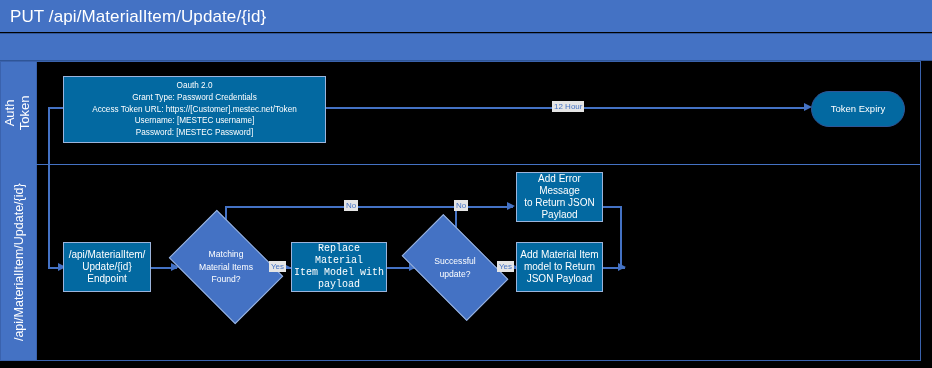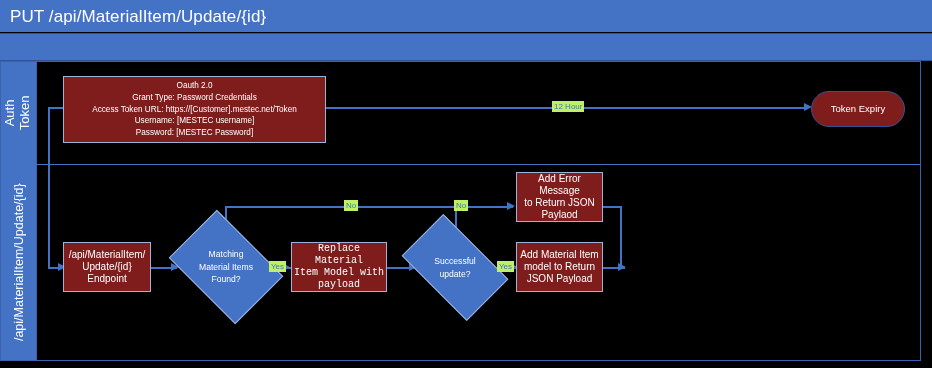--- a/index.html
+++ b/index.html
@@ -85,21 +85,21 @@
     line-height: 1.15;
     transform: rotate(-90deg);
     transform-origin: center center;
   }
   .lane-auth .lane-header .lane-label { font-size: 13px; }
   .lane-api  .lane-header .lane-label { font-size: 12.5px; }
 
   
   .node {
     position: absolute;
-    background: #7f1d1d;
+    background: #0369a1;
     border: 1px solid #9cb4dc;
     box-sizing: border-box;
     color: #ffffff;
     display: flex;
     align-items: center;
     justify-content: center;
     text-align: center;
     line-height: 1.22;
     white-space: pre-line;
   }
@@ -153,21 +153,21 @@
     width: 0; height: 0;
   }
   .arrow.right {
     border-top: 4.5px solid transparent;
     border-bottom: 4.5px solid transparent;
     border-left: 8px solid #4472c4;
   }
 
   .edge-label {
     position: absolute;
-    background: #bef264;
+    background: #e5e5e5;
     color: #4472c4;
     font-size: 8px;
     line-height: 1;
     padding: 1.5px 2px;
     white-space: nowrap;
   }
 </style>
 </head>
 <body>
 

